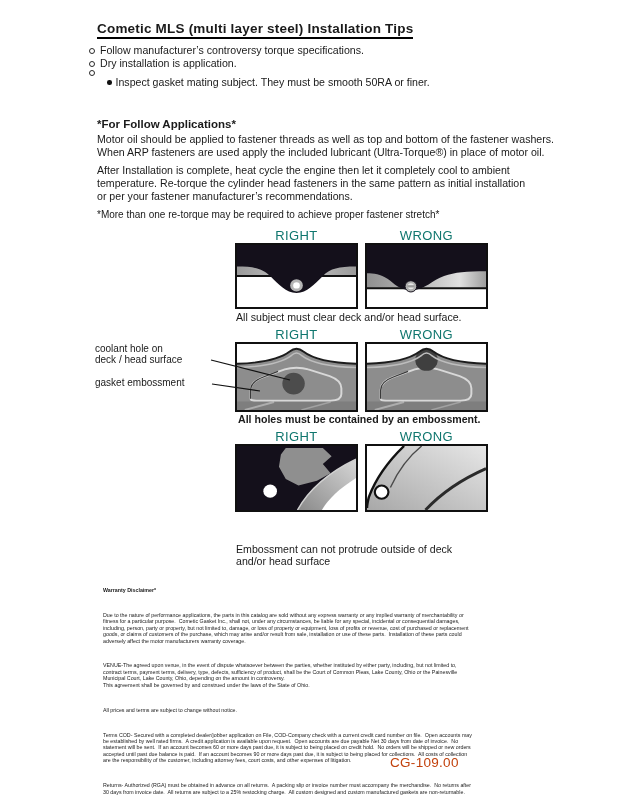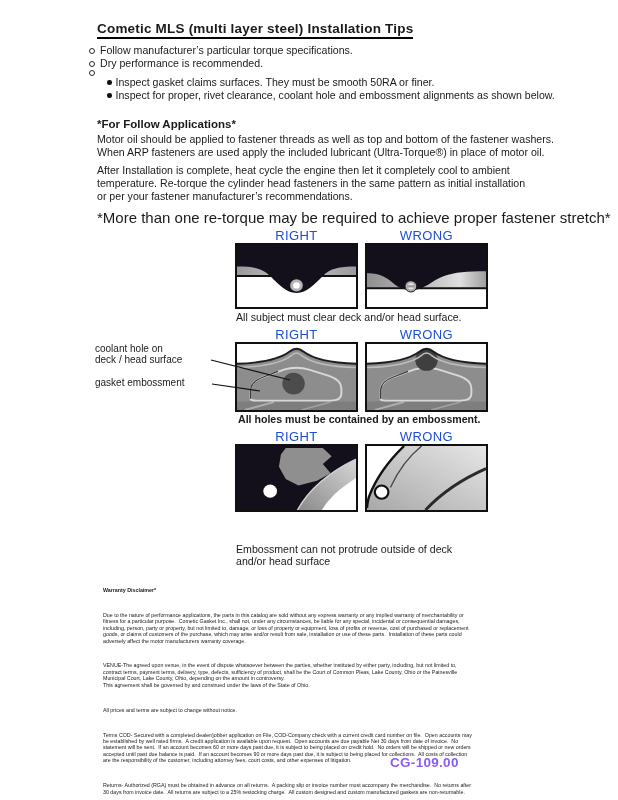--- a/index.html
+++ b/index.html
@@ -15,59 +15,55 @@
   }
   .tips{left:89px;top:44px;font-size:10.6px;line-height:13px;width:470px;}
   .tip-row{display:flex;align-items:center;}
   .tip-row.sub{margin-left:18px;}
   .marker-ring{flex:0 0 auto;width:4px;height:4px;border:1.1px solid #2a2a2a;border-radius:50%;margin-right:5px;}
   .marker-dot{flex:0 0 auto;width:4.5px;height:4.5px;background:#111;border-radius:50%;margin-right:4px;}
   .h2{left:97px;top:118px;font-size:11.5px;font-weight:bold;}
   .para{font-size:10.6px;line-height:12.9px;white-space:pre-line;width:478px;}
   .p1{left:97px;top:133px;}
   .p2{left:97px;top:164px;}
-  .note{left:97px;top:209px;font-size:15px;}
-  .dlabel{width:123px;text-align:center;font-size:13px;letter-spacing:.4px;color:#1d4ed8;}
+  .note{left:97px;top:209px;font-size:10px;}
+  .dlabel{width:123px;text-align:center;font-size:13px;letter-spacing:.4px;color:#0f766e;}
   .dbox{box-sizing:border-box;width:123px;border:2px solid #101010;background:#fff;}
   .dbox svg{display:block;width:100%;height:100%;}
   .h66{height:66px}.h70{height:70px}.h68{height:68px}
   .caption{font-size:10.6px;line-height:11.5px;white-space:pre-line;}
   .callout{left:95px;width:115px;text-align:left;font-size:10px;line-height:10.5px;white-space:pre-line;}
   .legal{left:103px;top:574px;width:505px;font-size:5.3px;line-height:1.22;white-space:pre;overflow:hidden;}
   .legal .lh{font-weight:bold;margin:0 0 5.5px 0;}
   .legal p{margin:0 0 5.5px 0;}
-  .pagecode{left:390px;top:755px;font-size:13.5px;letter-spacing:.3px;color:#8b5cf6;font-weight:bold;}
+  .pagecode{left:390px;top:755px;font-size:13.5px;letter-spacing:.3px;color:#c2410c;}
   #leaders{left:0;top:0;pointer-events:none;z-index:5;}
 </style>
 </head>
 <body>
 
 <div id="page">
 
   <div class="abs title">Cometic MLS (multi layer steel) Installation Tips</div>
 
   <div class="abs tips">
     <div class="tip-row">
       <span class="marker-ring"></span>
-      <span>Follow manufacturer’s particular torque specifications.</span>
+      <span>Follow manufacturer’s controversy torque specifications.</span>
     </div>
     <div class="tip-row">
       <span class="marker-ring"></span>
-      <span>Dry performance is recommended.</span>
+      <span>Dry installation is application.</span>
     </div>
     <div class="tip-row">
       <span class="marker-ring"></span>
     </div>
     <div class="tip-row sub">
       <span class="marker-dot"></span>
-      <span>Inspect gasket claims surfaces.  They must be smooth 50RA or finer.</span>
-    </div>
-    <div class="tip-row sub">
-      <span class="marker-dot"></span>
-      <span>Inspect for proper, rivet clearance, coolant hole and embossment alignments as shown below.</span>
+      <span>Inspect gasket mating subject.  They must be smooth 50RA or finer.</span>
     </div>
   </div>
 
   <div class="abs h2">*For Follow Applications*</div>
   <div class="abs para p2">After Installation is complete, heat cycle the engine then let it completely cool to ambient
 temperature. Re-torque the cylinder head fasteners in the same pattern as initial installation
 or per your fastener manufacturer’s recommendations.</div>
   <div class="abs para p1">Motor oil should be applied to fastener threads as well as top and bottom of the fastener washers.
 When ARP fasteners are used apply the included lubricant (Ultra-Torque®) in place of motor oil.</div>
   <div class="abs note">*More than one re-torque may be required to achieve proper fastener stretch*</div>

